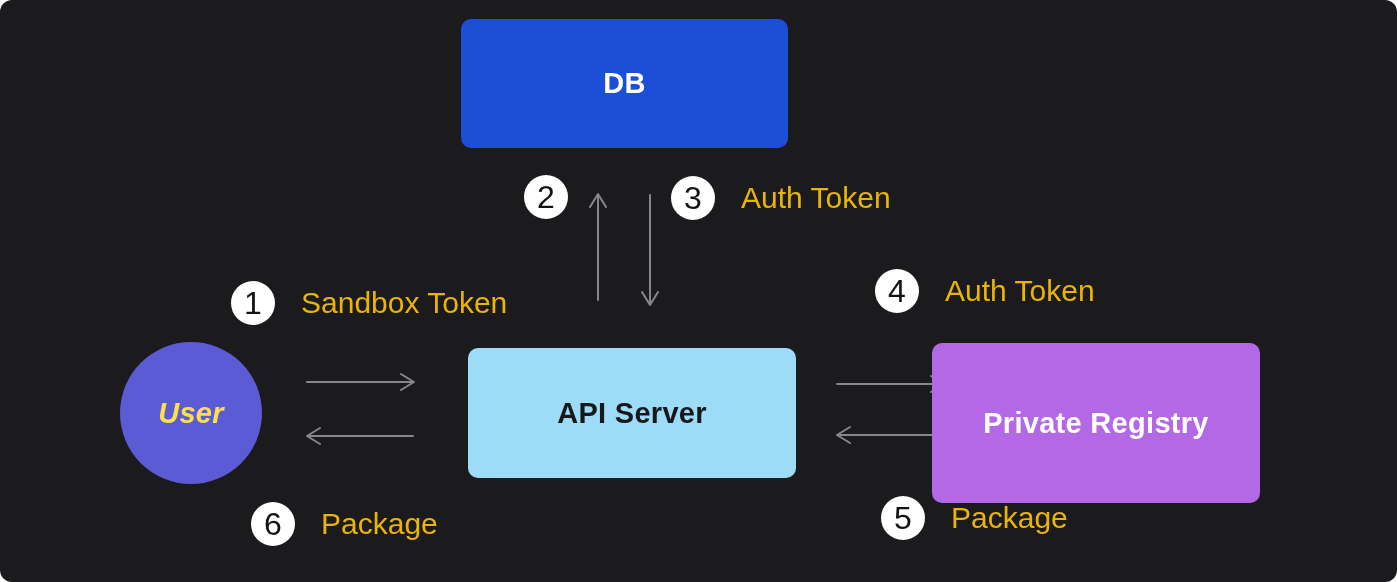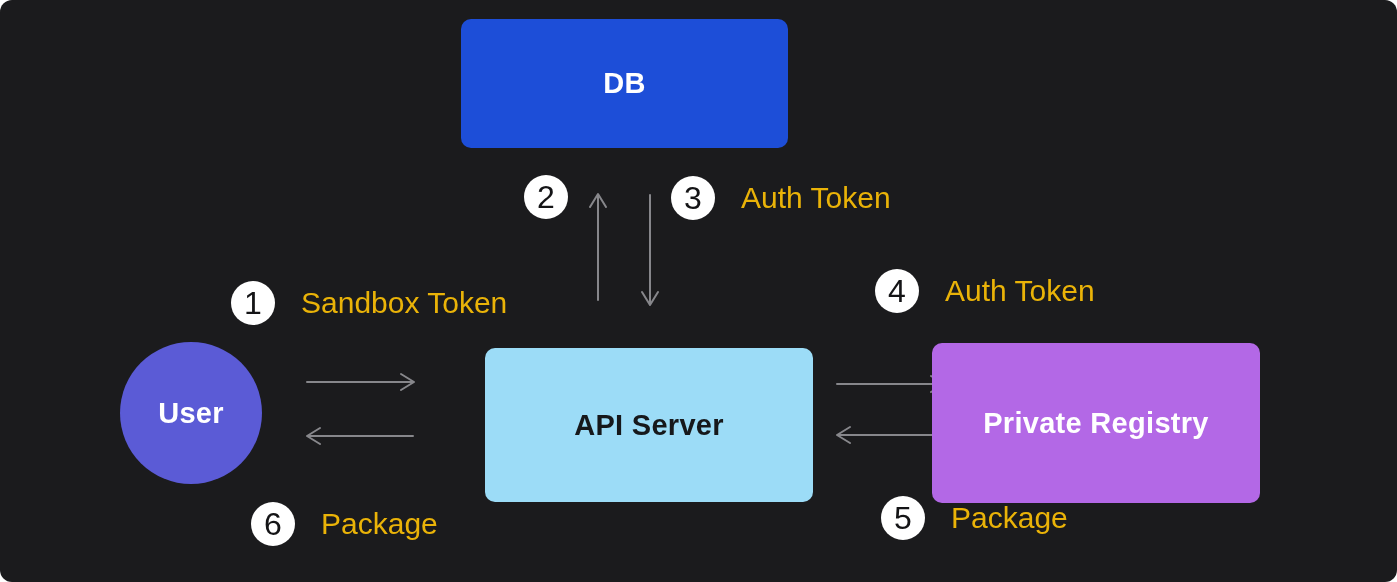--- a/index.html
+++ b/index.html
@@ -22,21 +22,21 @@
     align-items: center;
     justify-content: center;
     font-weight: bold;
     font-size: 29px;
     letter-spacing: 0.3px;
   }
   .node-rect { border-radius: 10px; }
   .node-circle { border-radius: 50%; }
 
   #node-db        { left: 461px; top: 19px;  width: 327px; height: 129px; }
-  #node-api       { left: 485px; top: 348px; width: 328px; height: 154px; }
+  #node-api       { left: 468px; top: 348px; width: 328px; height: 130px; }
   #node-user      { left: 120px; top: 342px; width: 142px; height: 142px; }
   #node-registry  { left: 932px; top: 343px; width: 328px; height: 160px; }
 
   .arrow-layer {
     position: absolute;
     left: 0; top: 0;
     width: 1397px; height: 582px;
     pointer-events: none;
   }
   .arrow-layer path {
@@ -98,21 +98,21 @@
   </svg>
 
   <div class="node node-rect" id="node-db" style="background:#1d4ed8; color:#ffffff;">
     <span>DB</span>
   </div>
 
   <div class="node node-rect" id="node-api" style="background:#9cdcf7; color:#16181b;">
     <span>API Server</span>
   </div>
 
-  <div class="node node-circle" id="node-user" style="background:#5b5bd6; color:#ffffff;">
+  <div class="node node-circle" id="node-user" style="background:#5b5bd6; color:#fde047;font-style:italic;">
     <span>User</span>
   </div>
 
   <div class="node node-rect" id="node-registry" style="background:#b368e6; color:#ffffff;">
     <span>Private Registry</span>
   </div>
 
   <div class="step" id="step-1">
     <div class="step-badge">1</div>
     <div class="step-label">Sandbox Token</div>

